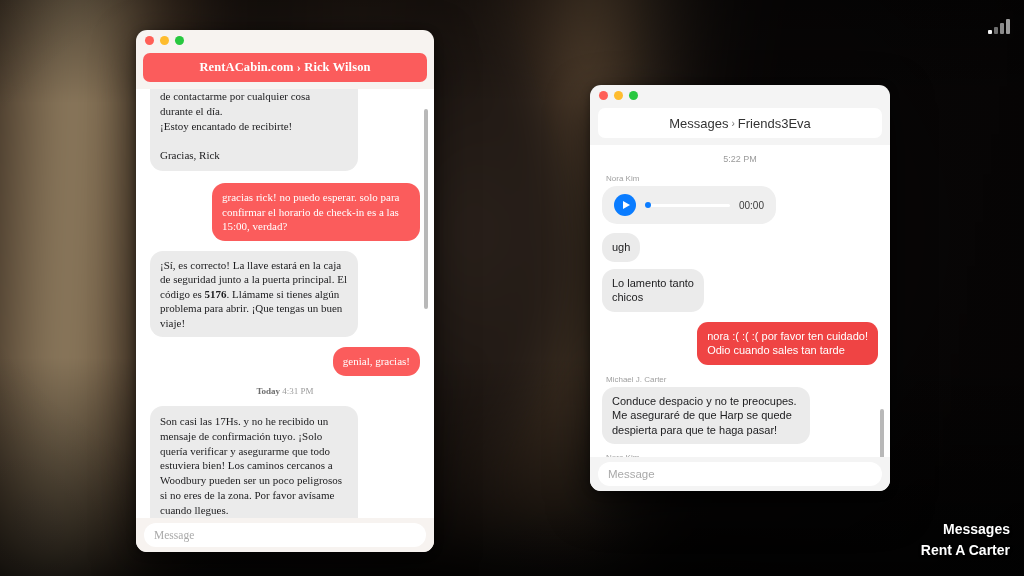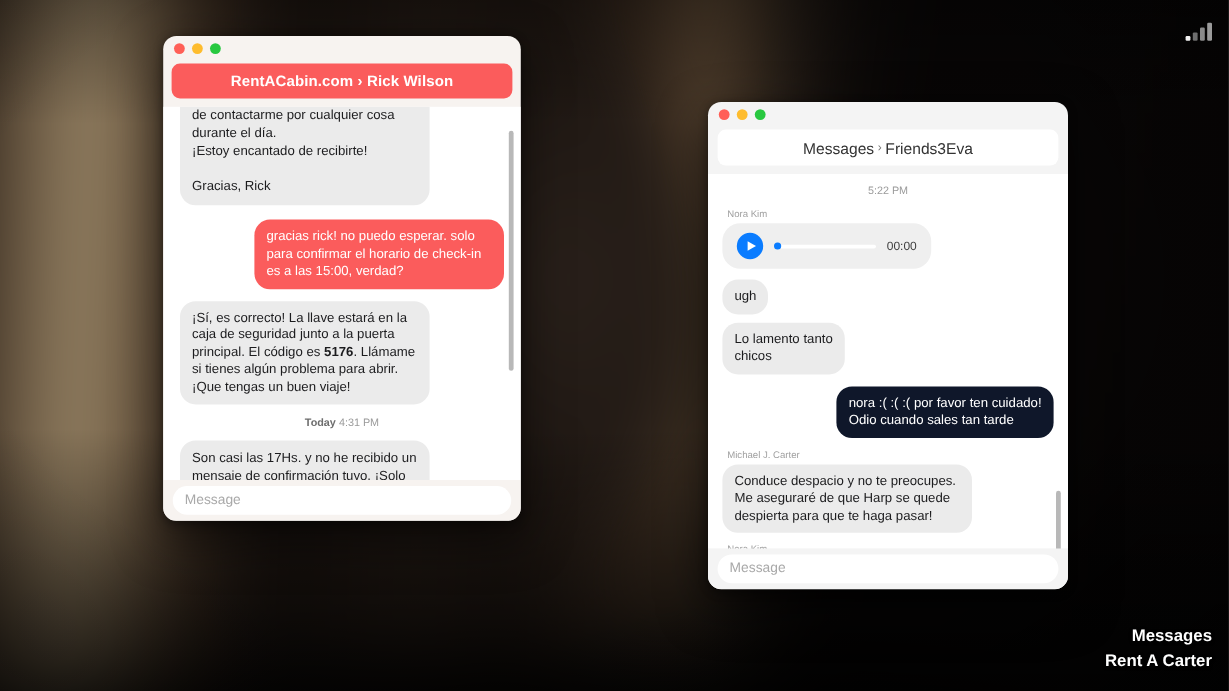--- a/index.html
+++ b/index.html
@@ -103,22 +103,23 @@
   .tl-dot { width: 9px; height: 9px; border-radius: 50%; }
   .tl-red    { background: #ff5f57; }
   .tl-yellow { background: #febc2e; }
   .tl-green  { background: #28c840; }
 
   
   #win-cabin {
     left: 136px;
     top: 30px;
     width: 298px;
-    height: 404px;
+    height: 522px;
     background: #f7f3f0;
+    font-family: Liberation Serif, serif;
   }
   #cabin-header {
     margin: 2px 7px 7px 7px;
     background: #fb5c5c;
     border-radius: 7px;
     height: 29px;
     display: flex;
     align-items: center;
     justify-content: center;
   }
@@ -166,21 +167,21 @@
     max-width: 208px;
     border-radius: 13px;
     padding: 7px 10px;
     font-size: 11px;
     line-height: 1.32;
     word-wrap: break-word;
     white-space: pre-wrap;
   }
   .bub-in  { background: #ebebeb; color: #1c1c1e; }
   .bub-out-red  { background: #fb5c5c; color: #ffffff; }
-  .bub-out-blue { background: #0f172a; color: #ffffff; }
+  .bub-out-blue { background: #ef4444; color: #ffffff; border-radius: 11px; }
   .row { display: flex; margin-bottom: 10px; }
   .row.left  { justify-content: flex-start; }
   .row.right { justify-content: flex-end; }
   .stamp {
     text-align: center;
     font-size: 9px;
     color: #9b9b9b;
     margin: 2px 0 10px 0;
   }
   .stamp b { color: #6d6d6d; font-weight: bold; }
@@ -350,20 +351,23 @@
 Gracias, Rick</div>
 
         <div class="row right">
           <div class="bub bub-out-red">gracias rick! no puedo esperar. solo para confirmar el horario de check-in es a las 15:00, verdad?</div>
         </div>
 
         <div class="row left">
           <div class="bub bub-in"><span>¡Sí, es correcto! La llave estará en la caja de seguridad junto a la puerta principal. El código es </span><b>5176</b><span>. Llámame si tienes algún problema para abrir. ¡Que tengas un buen viaje!</span></div>
         </div>
 
+        <div class="row right">
+          <div class="bub bub-out-red">genial, gracias!</div>
+        </div>
 
         <div class="stamp"><b>Today</b>
           <span>4:31 PM</span>
         </div>
 
         <div id="cabin-last">Son casi las 17Hs. y no he recibido un mensaje de confirmación tuyo. ¡Solo quería verificar y asegurarme que todo estuviera bien! Los caminos cercanos a Woodbury pueden ser un poco peligrosos si no eres de la zona. Por favor avísame cuando llegues.
 Gracias, Rick</div>
       </div>
 
       <div class="scrollbar-track" style="right:6px; top:20px; height:200px;"></div>

